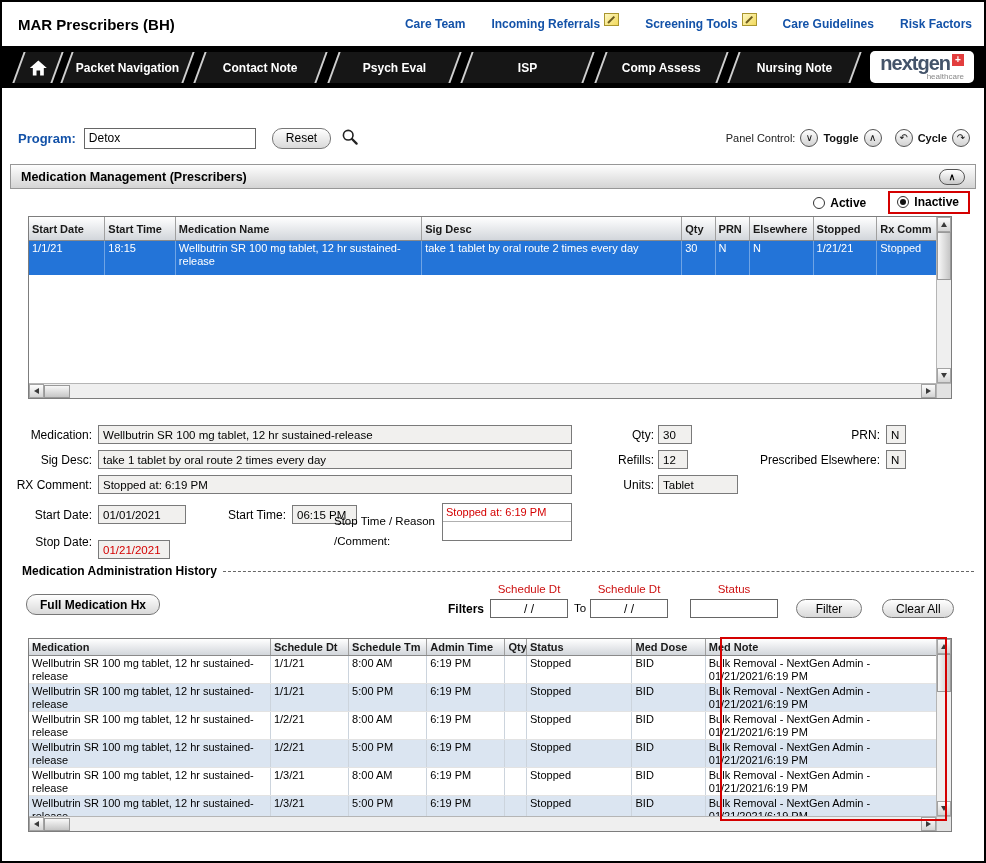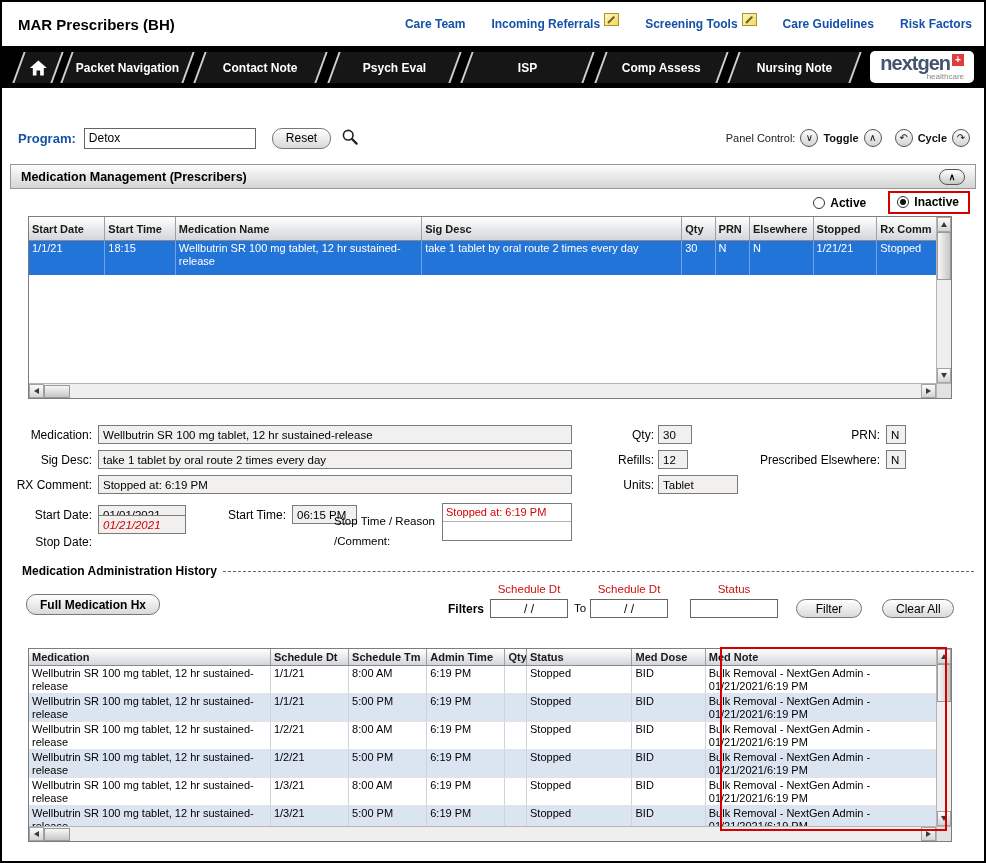--- a/index.html
+++ b/index.html
@@ -104,21 +104,21 @@
 .mahhdr{display:flex;align-items:center;margin:10px 10px 0 20px;height:15px}
 .mahtitle{font-size:12px;font-weight:bold;white-space:nowrap;color:#000}
 .dash{flex:1;border-top:1px dashed #666;height:0;margin-left:6px;transform:translateY(1px)}
 .filterblk{position:relative;height:46px;margin-top:4px}
 .fullhx{position:absolute;left:24px;top:12px;font-weight:bold}
 .rlab{position:absolute;font-size:11.5px;color:#cc1111;text-align:center;top:1px}
 .flab{position:absolute;font-size:12px;font-weight:bold;top:20px;color:#000}
 .tolab{position:absolute;font-size:11.5px;top:20px;color:#000}
 .absin{position:absolute;top:17px;height:19px}
 .ctr{text-align:center}
-.t2wrap{margin-top:20px}
+.t2wrap{margin-top:10px}
 .rednote{position:absolute;left:691px;top:-2px;width:227px;height:184px;border:2px solid #d40000;pointer-events:none;z-index:5}
 </style>
 </head>
 <body>
 
 <div class="page">
 
   <div class="tophdr">
     <div class="ptitle">MAR Prescribers (BH)</div>
     <div class="hlinks">
@@ -282,21 +282,21 @@
     <input class="df" style="left: 96px; top: 0px; width: 474px;" value="Wellbutrin SR 100 mg tablet, 12 hr sustained-release">
     <span class="dl" style="left:0;width:90px;top:28px">Sig Desc:</span>
     <input class="df" style="left: 96px; top: 25px; width: 474px;" value="take 1 tablet by oral route 2 times every day">
     <span class="dl" style="left:0;width:90px;top:53px">RX Comment:</span>
     <input class="df" style="left: 96px; top: 50px; width: 474px;" value="Stopped at: 6:19 PM">
     <span class="dl" style="left:0;width:90px;top:83px">Start Date:</span>
     <input class="df" style="left: 96px; top: 80px; width: 88px;" value="01/01/2021">
     <span class="dl" style="left:212px;width:72px;top:83px">Start Time:</span>
     <input class="df" style="left: 290px; top: 80px; width: 65px;" value="06:15 PM">
     <span class="dl" style="left:0;width:90px;top:110px">Stop Date:</span>
-    <input class="df red" style="left: 96px; top: 90px; width: 88px; font-style: italic;" value="01/21/2021">
+    <input class="df red" style="left: 96px; top: 115px; width: 72px;" value="01/21/2021">
     <span class="dl" style="left:332px;width:104px;top:86px;text-align:left;line-height:20px;font-size:11.5px">Stop Time / Reason /Comment:</span>
     <div class="stopbox">
       <div class="stopline">Stopped at: 6:19 PM</div>
     </div>
     <span class="dl" style="left:600px;width:52px;top:3px">Qty:</span>
     <input class="df" style="left: 656px; top: 0px; width: 34px;" value="30">
     <span class="dl" style="left:806px;width:72px;top:3px">PRN:</span>
     <input class="df" style="left: 884px; top: 0px; width: 20px;" value="N">
     <span class="dl" style="left:600px;width:52px;top:28px">Refills:</span>
     <input class="df" style="left: 656px; top: 25px; width: 30px;" value="12">

